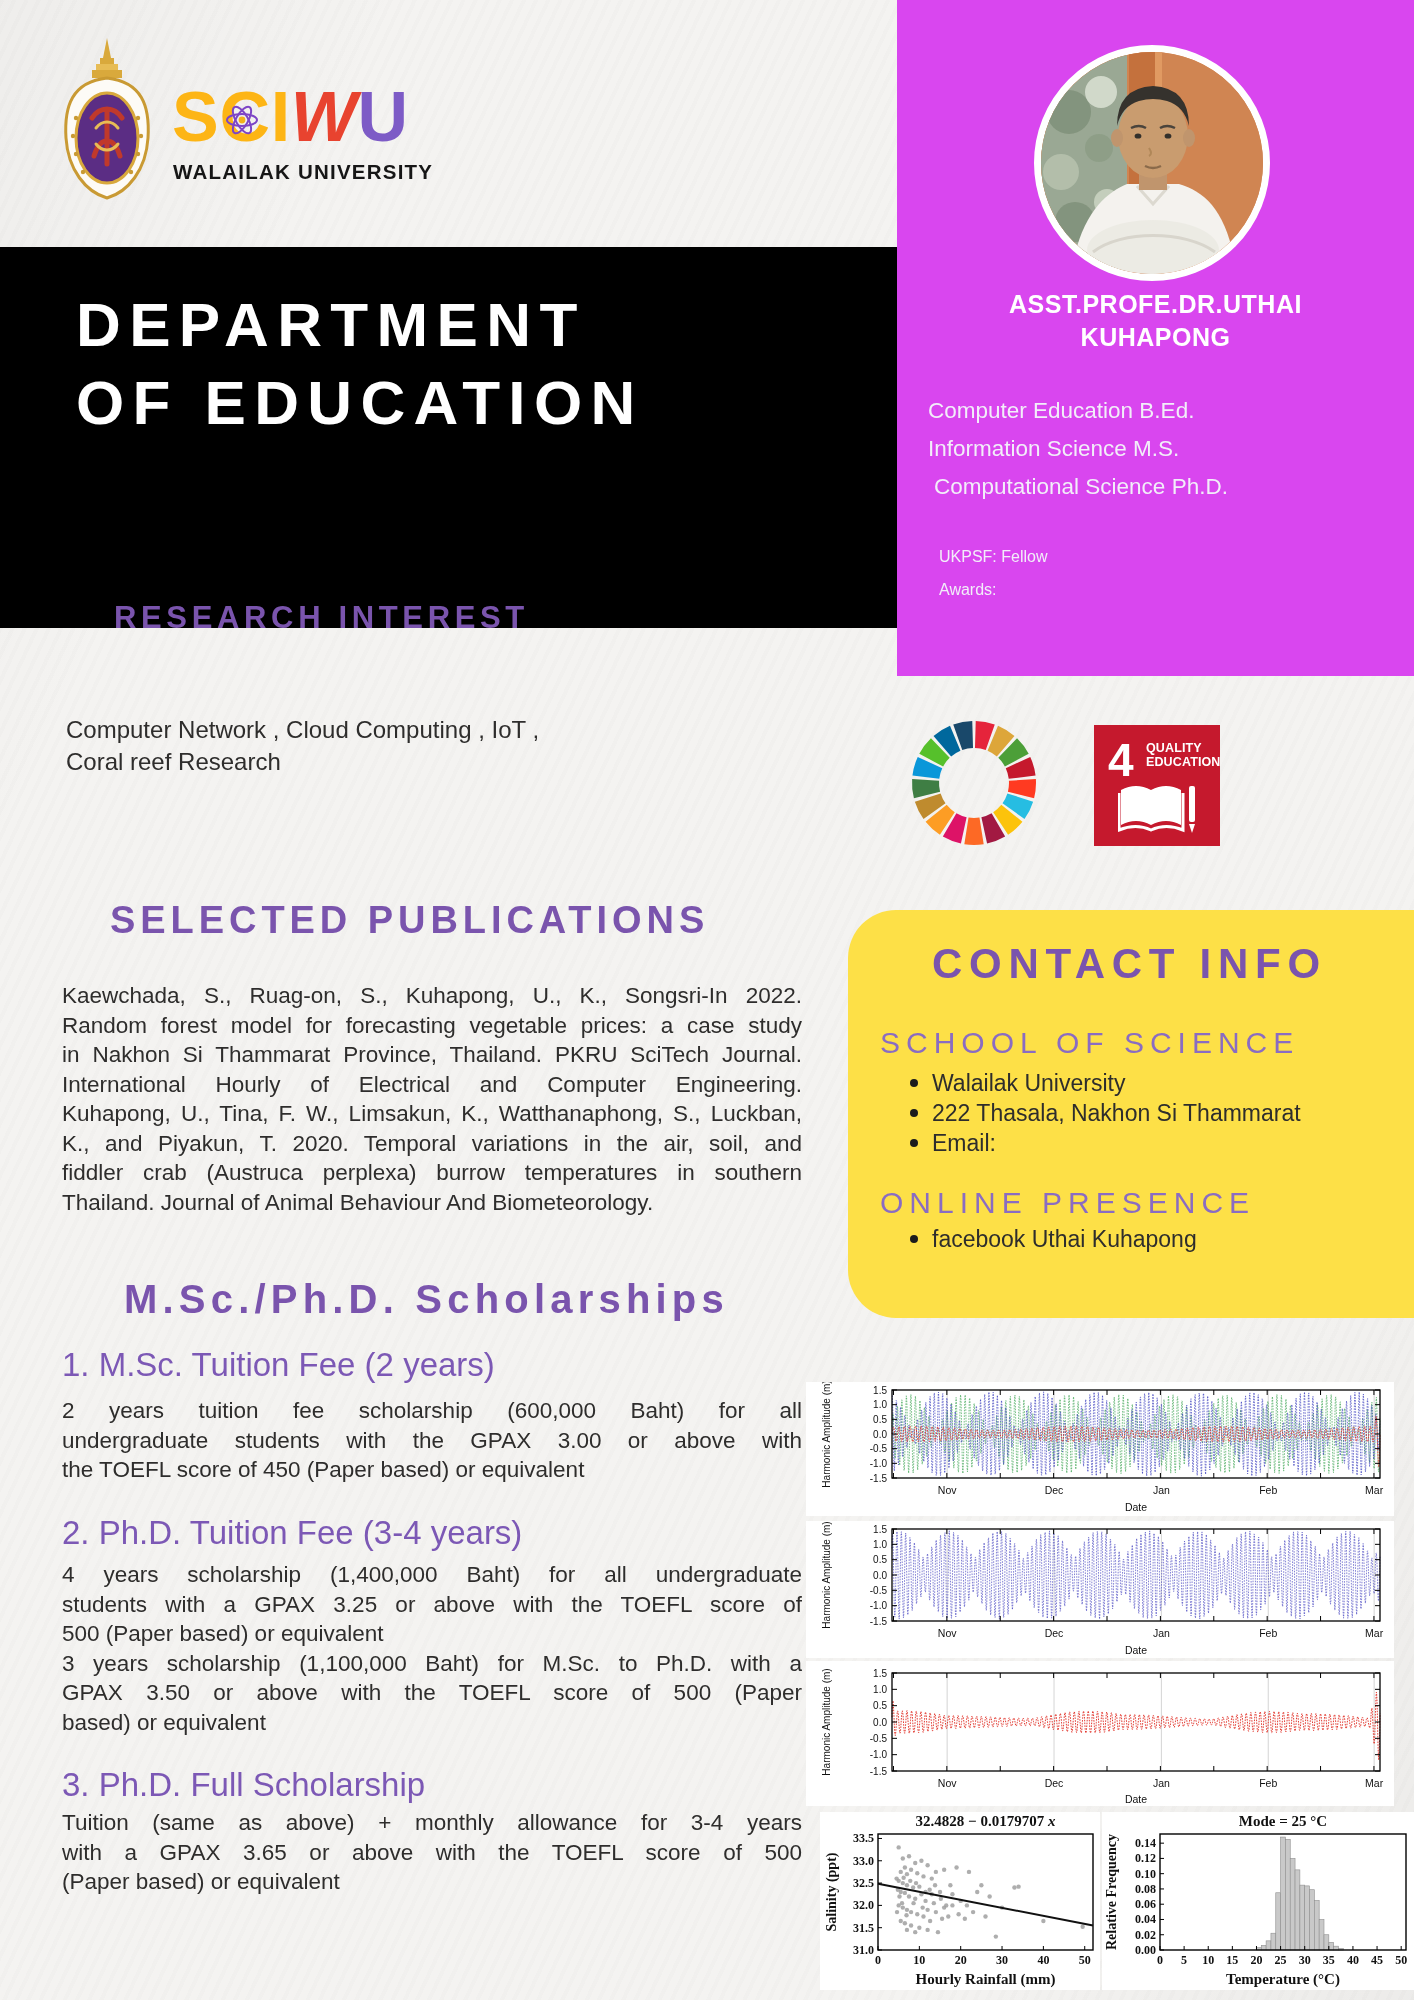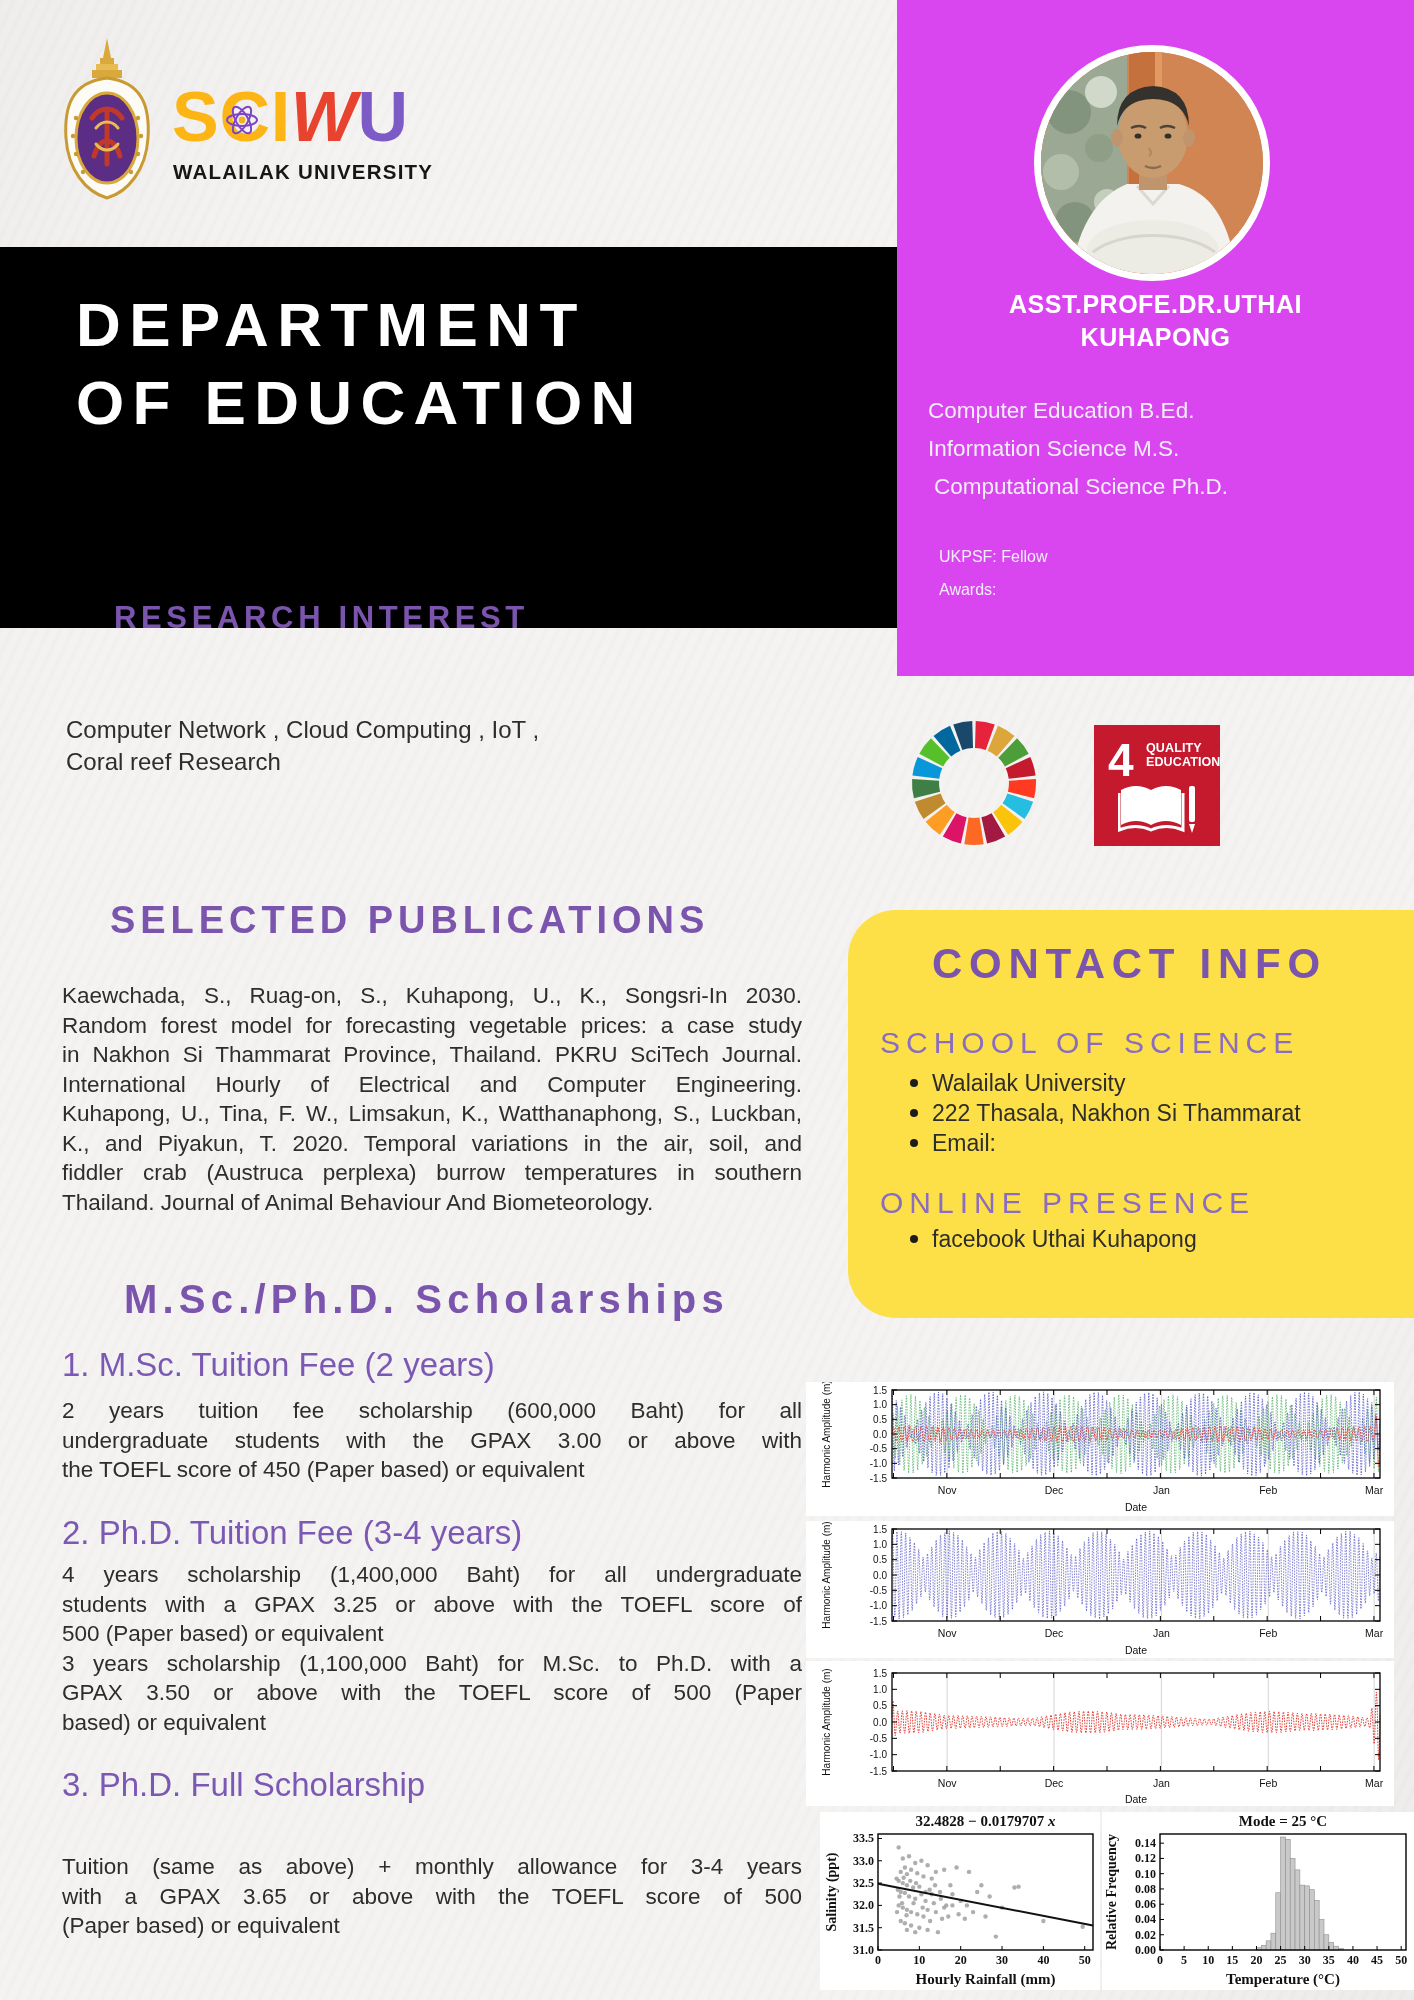--- a/index.html
+++ b/index.html
@@ -178,21 +178,21 @@
       <path d="M3 7 Q18 -1 33 7 L33 42 Q18 34 3 42 Z" fill="#fff"></path>
       <path d="M63 7 Q48 -1 33 7 L33 42 Q48 34 63 42 Z" fill="#fff"></path>
       <path d="M1 10 L1 47 Q18 40 33 47 Q48 40 65 47 L65 10" fill="none" stroke="#fff" stroke-width="3"></path>
       <rect x="71" y="3" width="6" height="36" rx="2" fill="#fff"></rect>
       <polygon points="71,41 77,41 74,50" fill="#fff"></polygon>
     </svg>
   </div>
 
   <div class="abs sec-h pubs-h">SELECTED PUBLICATIONS</div>
   <div class="abs" style="left:62px;top:981px;">
-    <div class="body-txt pline jl">Kaewchada, S., Ruag-on, S., Kuhapong, U., K., Songsri-In 2030.</div>
+    <div class="body-txt pline jl">Kaewchada, S., Ruag-on, S., Kuhapong, U., K., Songsri-In 2022.</div>
     <div class="body-txt pline jl">Random forest model for forecasting vegetable prices: a case study</div>
     <div class="body-txt pline jl">in Nakhon Si Thammarat Province, Thailand.  PKRU SciTech Journal.</div>
     <div class="body-txt pline jl">International Hourly of Electrical and Computer Engineering.</div>
     <div class="body-txt pline jl">Kuhapong, U., Tina, F. W., Limsakun, K., Watthanaphong, S., Luckban,</div>
     <div class="body-txt pline jl">K., and Piyakun, T. 2020. Temporal variations in the air, soil, and</div>
     <div class="body-txt pline jl">fiddler crab (Austruca perplexa) burrow temperatures in southern</div>
     <div class="body-txt pline">Thailand. Journal of Animal Behaviour And Biometeorology.</div>
   </div>
 
   <div class="abs contact">
@@ -222,21 +222,21 @@
   <div class="abs" style="left:62px;top:1560px;">
     <div class="body-txt pline jl">4 years scholarship (1,400,000 Baht) for all undergraduate</div>
     <div class="body-txt pline jl">students with a GPAX 3.25 or above with the TOEFL score of</div>
     <div class="body-txt pline">500 (Paper based) or equivalent</div>
     <div class="body-txt pline jl">3 years scholarship (1,100,000 Baht) for M.Sc. to Ph.D. with a</div>
     <div class="body-txt pline jl">GPAX 3.50 or above with the TOEFL score of 500 (Paper</div>
     <div class="body-txt pline">based) or equivalent</div>
   </div>
 
   <div class="abs item-title" style="left:62px;top:1766px;">3. Ph.D. Full Scholarship</div>
-  <div class="abs" style="left:62px;top:1808px;margin-top:44px;">
+  <div class="abs" style="left:62px;top:1808px;">
     <div class="body-txt pline jl">Tuition (same as above) + monthly allowance for 3-4 years</div>
     <div class="body-txt pline jl">with a GPAX 3.65 or above with the TOEFL score of 500</div>
     <div class="body-txt pline">(Paper based) or equivalent</div>
   </div>
 
   <div class="abs chart-panel" style="left:806px;top:1382px;width:588px;height:134px;">
     <svg id="ts1" width="588" height="134">
         <rect x="0" y="0" width="588" height="134" fill="#fff"></rect>
         <line x1="141.144" y1="8" x2="141.144" y2="96" stroke="#cfcfcf" stroke-width="0.9"></line>
         <line x1="248.01600000000002" y1="8" x2="248.01600000000002" y2="96" stroke="#cfcfcf" stroke-width="0.9"></line>

